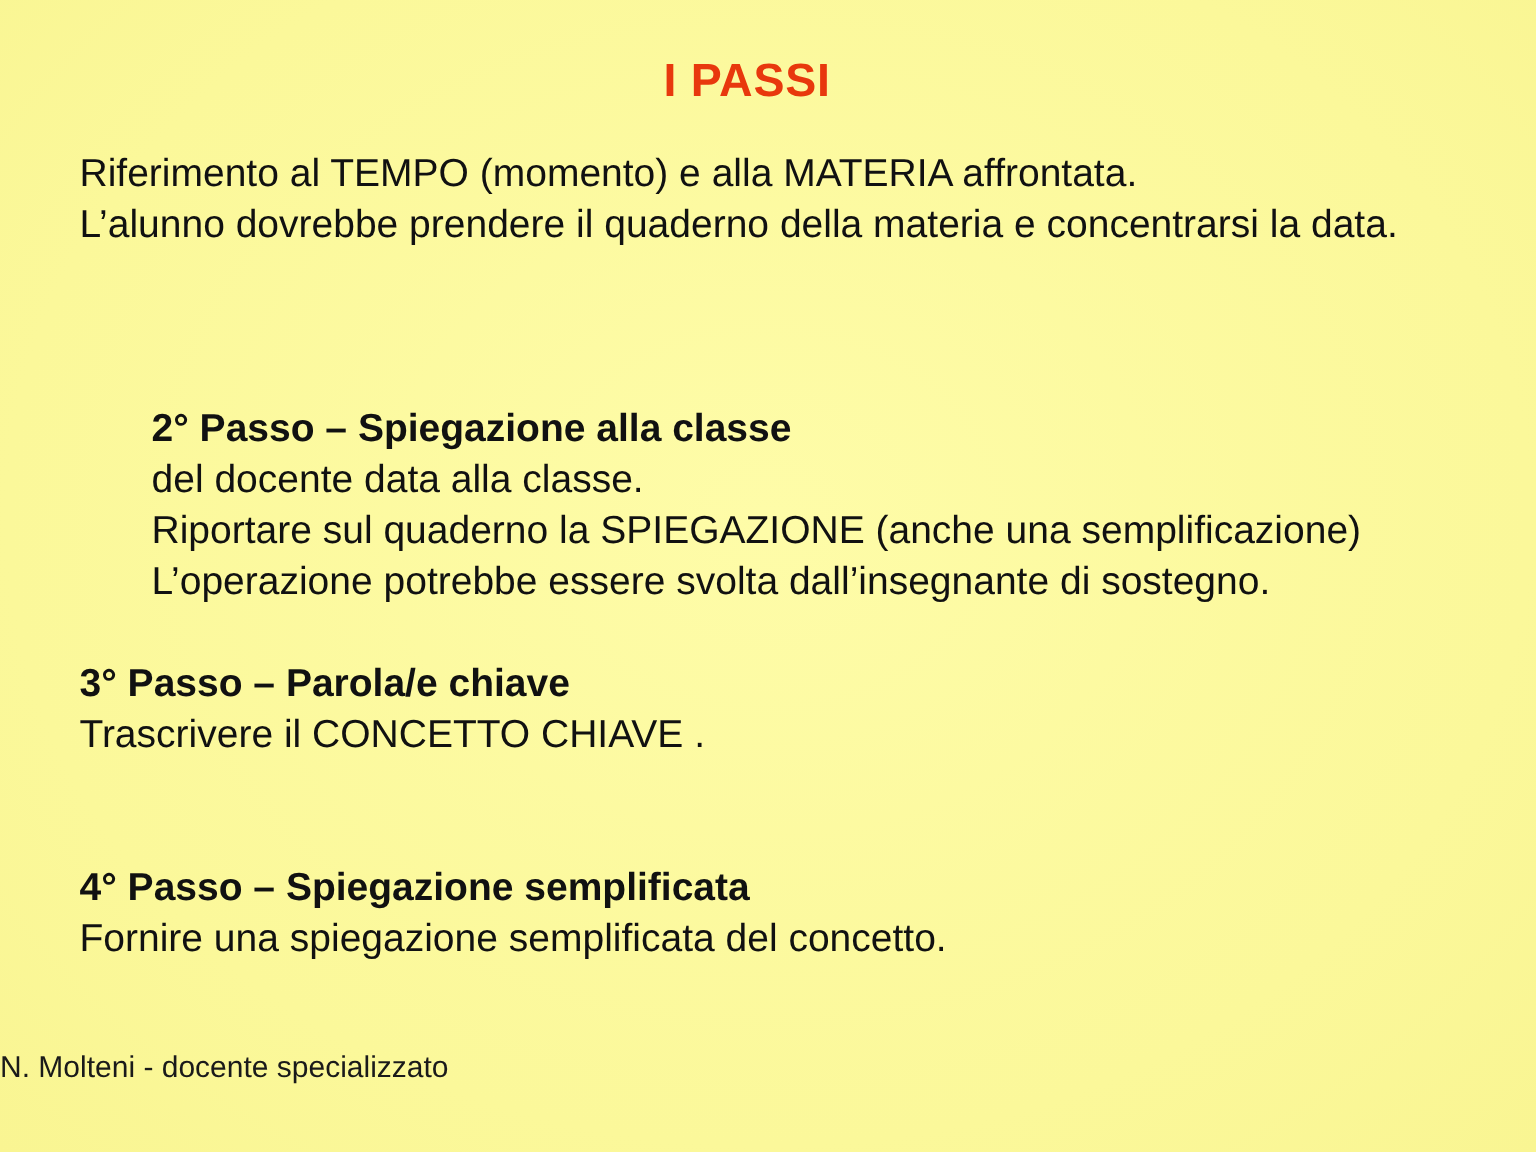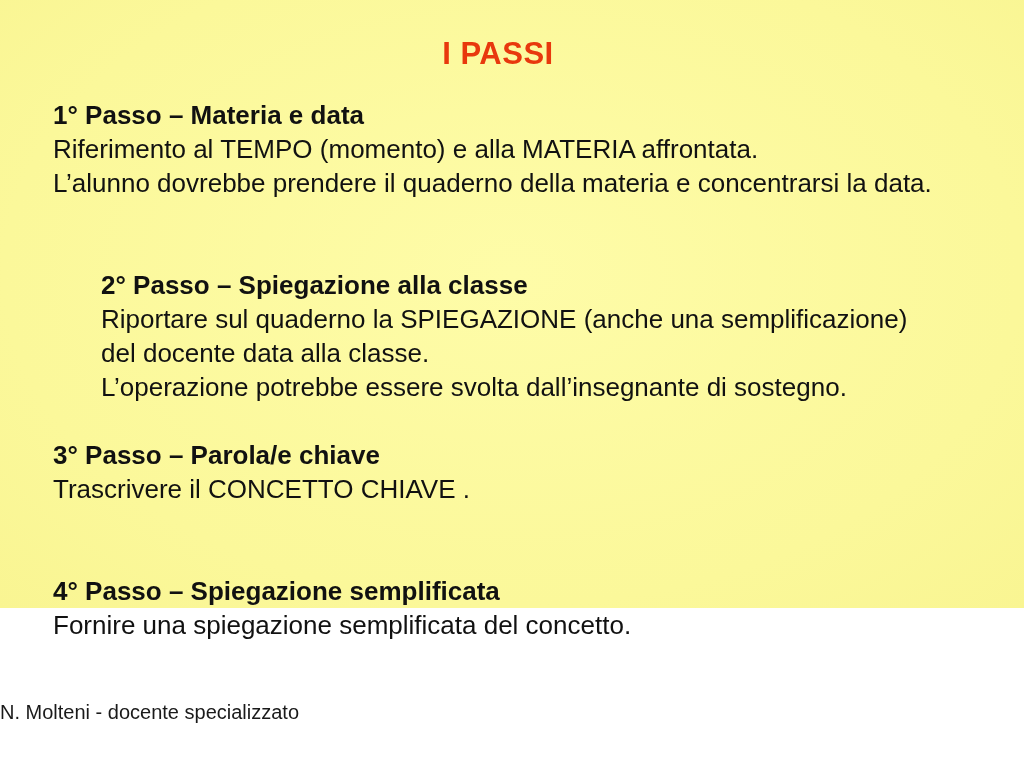--- a/index.html
+++ b/index.html
@@ -5,21 +5,21 @@
   html, body {
     margin: 0;
     padding: 0;
     width: 1024px;
     height: 768px;
     overflow: hidden;
   }
   .slide {
     position: relative;
     width: 1024px;
-    height: 608px;
+    height: 768px;
     background: radial-gradient(ellipse at 50% 45%, #FEFCA8 0%, #FBF89A 70%, #F9F592 100%);
     font-family: "Liberation Sans", sans-serif;
     color: #111111;
   }
   .title {
     position: absolute;
     top: 36px;
     left: 0;
     width: 100%;
     margin: 0;
@@ -56,29 +56,28 @@
   }
 </style>
 </head>
 <body>
 
 <div class="slide">
 
   <h1 class="title">I PASSI</h1>
 
   <section class="sec sec-1">
-    <div class="h">1° Passo – Materia e data</div>
     <div class="l">Riferimento al TEMPO (momento) e alla MATERIA affrontata.</div>
     <div class="l">L’alunno dovrebbe prendere il quaderno della materia e concentrarsi la data.</div>
   </section>
 
   <section class="sec sec-2">
     <div class="h">2° Passo – Spiegazione alla classe</div>
+    <div class="l">del docente data alla classe.</div>
     <div class="l">Riportare sul quaderno la SPIEGAZIONE (anche una semplificazione)</div>
-    <div class="l">del docente data alla classe.</div>
     <div class="l">L’operazione potrebbe essere svolta dall’insegnante di sostegno.</div>
   </section>
 
   <section class="sec sec-3">
     <div class="h">3° Passo – Parola/e chiave</div>
     <div class="l">Trascrivere il CONCETTO CHIAVE .</div>
   </section>
 
   <section class="sec sec-4">
     <div class="h">4° Passo – Spiegazione semplificata</div>

